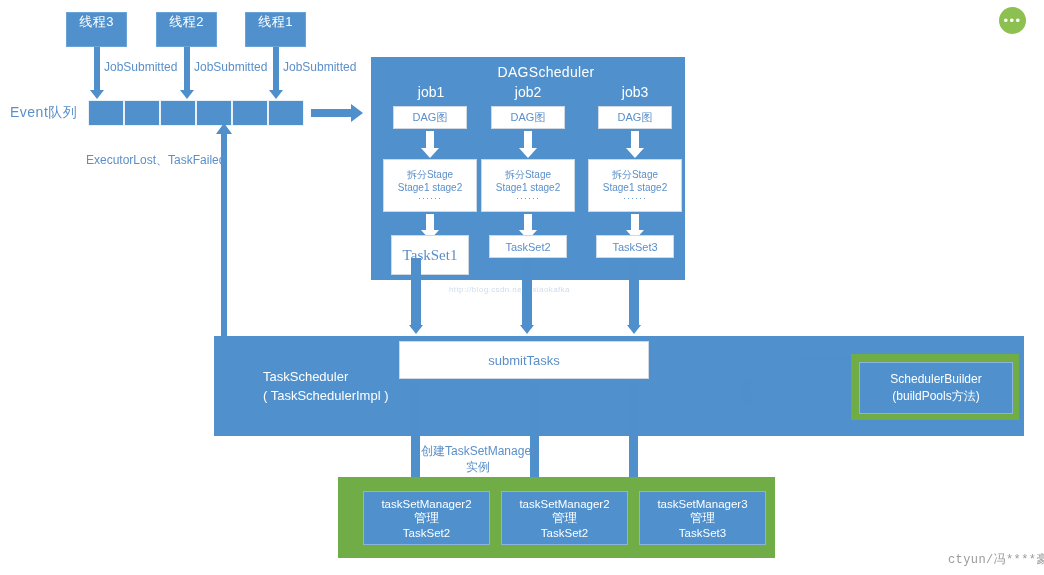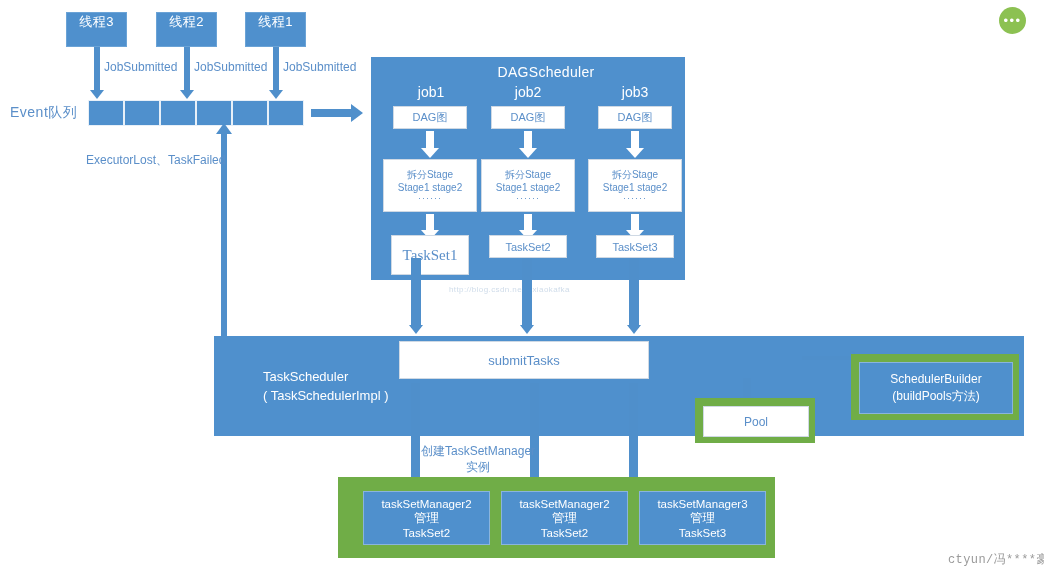--- a/index.html
+++ b/index.html
@@ -295,25 +295,20 @@
       <span>submitTasks</span>
     </div>
 
 
     <div class="abs" style="left:588px; top:20px; width:52px; height:4px; background:#4f8fcb;"></div>
     <div class="abs" style="left:638px; top:15px; width:0; height:0; border-top:7px solid transparent; border-bottom:7px solid transparent; border-left:9px solid #4f8fcb;"></div>
 
     <div class="abs" style="left:529px; top:42px; width:8px; height:22px; background:#4f8fcb;"></div>
     <div class="arrow-head-down" style="left:526px; top:61px;"></div>
 
-    <div class="abs green-border-box" style="left:481px; top:62px; width:120px; height:45px;">
-      <div class="white-box" style="width:100%; height:100%; font-size:12px; border-color:#cfd9e4;">
-        <span>Pool</span>
-      </div>
-    </div>
 
     <div class="abs green-border-box" style="left:637px; top:18px; width:168px; height:66px;">
       <div class="inner-blue-box multiline" style="width:100%; height:100%; font-size:12px; line-height:1.45;">
         <span>SchedulerBuilder
 (buildPools方法)</span>
       </div>
     </div>
   </div>
 
   <div class="abs" style="left:411px; top:383px; width:9px; height:120px; background:#4f8fcb;"></div>

